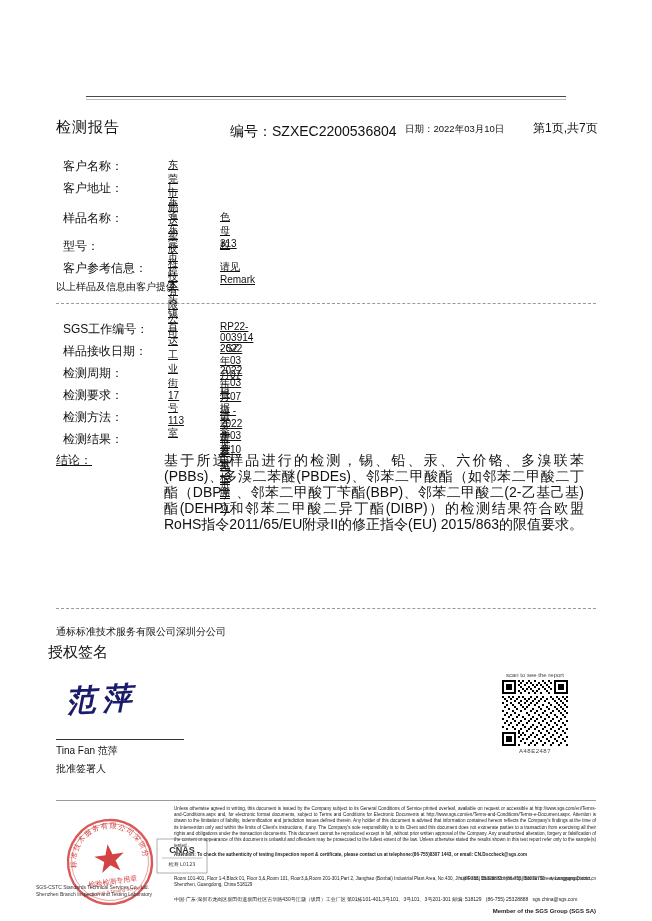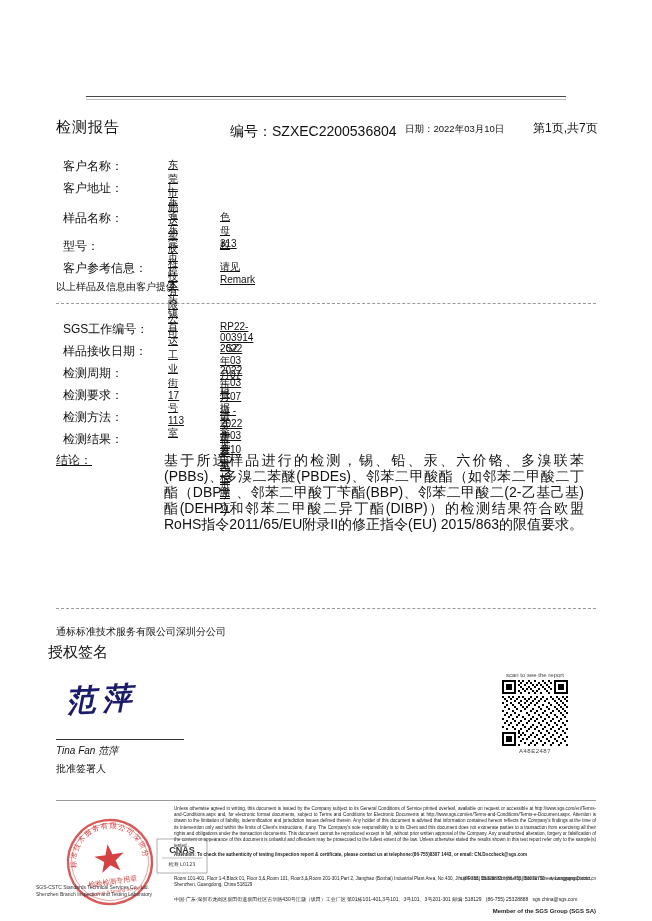--- a/index.html
+++ b/index.html
@@ -177,21 +177,20 @@
     width: 128px;
     height: 1px;
     background: #333;
   }
   .sig-name {
     position: absolute;
     left: 56px;
     top: 744px;
     font-size: 10px;
     color: #111;
-    font-style: italic;
   }
   .sig-role {
     position: absolute;
     left: 56px;
     top: 762px;
     font-size: 10px;
     color: #111;
   }
 
   

